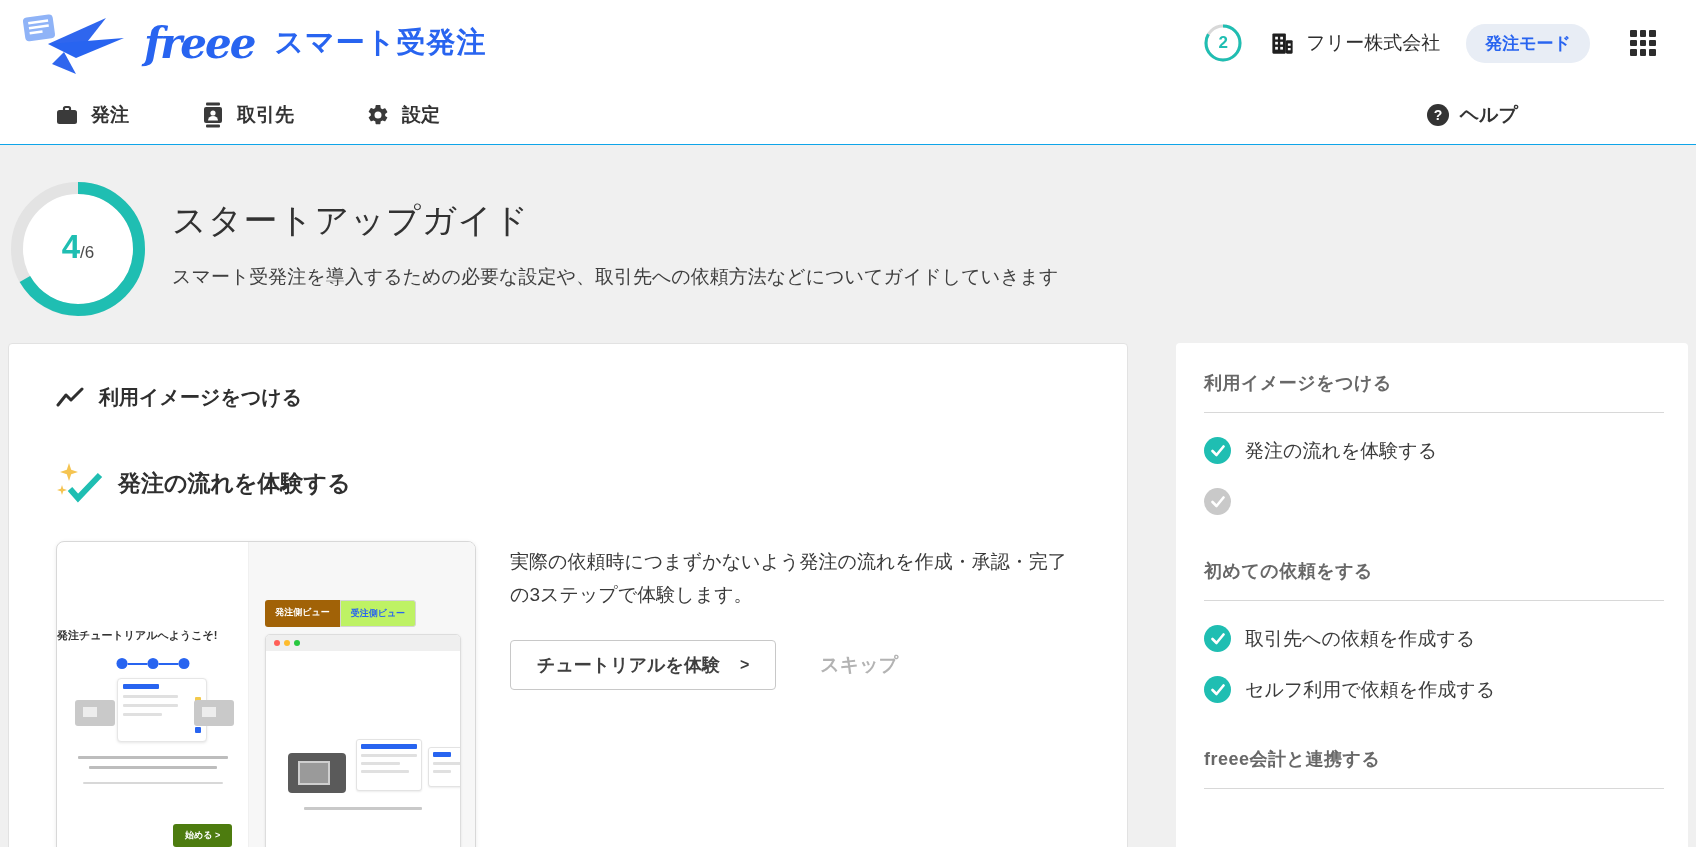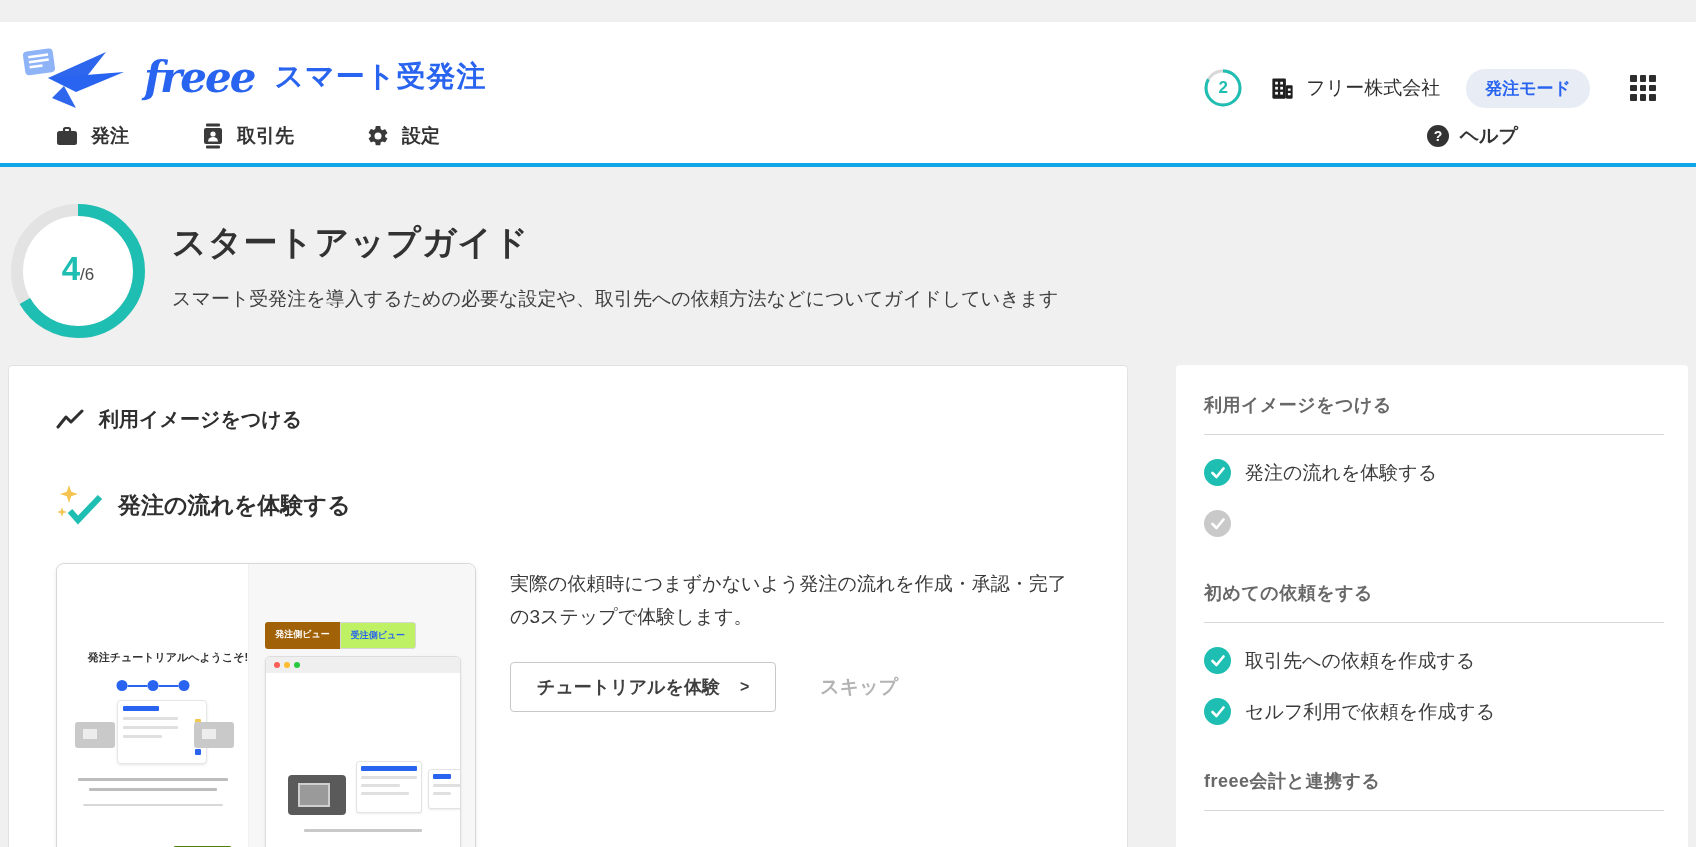--- a/index.html
+++ b/index.html
@@ -1,66 +1,66 @@
 <!DOCTYPE html>
 <html><head>
 <meta charset="utf-8">
 <style>
   * { margin:0; padding:0; box-sizing:border-box; }
   html,body { width:1696px; height:847px; overflow:hidden; }
   body { font-family:"Liberation Sans","DejaVu Sans",sans-serif; background:#f0f0f0; color:#3a3a3a; }
   .page { position:relative; width:1696px; height:847px; overflow:hidden; }
 
   
-  header { height:86px; background:#fff; display:flex; align-items:flex-end; padding:0 40px 0 20px;margin-top:22px; }
+  header { height:86px; background:#fff; display:flex; align-items:center; padding:0 40px 0 20px; }
   .logo { display:flex; align-items:center; gap:10px; cursor:pointer; }
   .logo-script { font-family:"DejaVu Serif","Liberation Serif",serif; font-style:italic; font-weight:bold; font-size:42px; color:#2864f0; letter-spacing:-2px; margin-left:2px; }
   .logo-suffix { font-size:29px; font-weight:bold; color:#2864f0; margin-left:10px; letter-spacing:1px; }
   .header-right { margin-left:auto; display:flex; align-items:center; gap:26px; }
   .notif { position:relative; width:40px; height:40px; cursor:pointer; }
   .notif .num { position:absolute; inset:0; display:flex; align-items:center; justify-content:center; color:#1fbeb2; font-size:17px; font-weight:bold; }
   .company { display:flex; align-items:center; gap:10px; cursor:pointer; font-size:19px; color:#2e2e2e; }
   .mode-pill { background:#e8edf5; color:#2864f0; font-weight:bold; font-size:17px; padding:8px 19px; border-radius:19px; }
   .apps-grid { width:26px; height:26px; display:grid; grid-template-columns:repeat(3,1fr); gap:3px; cursor:pointer; margin-left:14px; }
   .apps-grid div { background:#2d2d2d; border-radius:1px; }
 
   
-  nav { height:59px; background:#fff; border-bottom:4px solid #0ea5e9; display:flex; align-items:center; padding:0 178px 0 55px; gap:72px; }
+  nav { height:59px; background:#fff; border-bottom:1px solid #0ea5e9; display:flex; align-items:center; padding:0 178px 0 55px; gap:72px; }
   .nav-item { display:flex; align-items:center; gap:12px; font-size:19px; font-weight:bold; color:#333; cursor:pointer; }
   .nav-help { margin-left:auto; display:flex; align-items:center; gap:10px; font-size:19px; font-weight:bold; color:#333; cursor:pointer; }
 
   
   .guide-head { height:198px; display:flex; align-items:center; padding-left:10px; }
   .ring-wrap { position:relative; width:136px; height:136px; flex-shrink:0; margin-top:10px; }
   .ring-num { position:absolute; inset:0; display:flex; align-items:baseline; justify-content:center; padding-top:49px; }
   .ring-num .cur { font-size:33px; font-weight:bold; color:#1fbeb2; line-height:1; }
   .ring-num .tot { font-size:17px; color:#4a4a4a; line-height:1; }
   .guide-texts { margin-left:26px; }
-  .guide-title { font-size:34px; font-weight:bold; color:#323232; letter-spacing:1px; }
+  .guide-title { font-size:34px; font-weight:normal; color:#323232; letter-spacing:1px; }
   .guide-desc { margin-top:20px; font-size:19px; color:#3f3f3f; }
 
   
   .content { display:flex; padding:0 8px; gap:48px; align-items:flex-start; }
   .card { background:#fff; border:1px solid #e2e2e2; border-radius:4px; width:1120px; min-height:520px; padding:40px 48px 40px 47px; }
   .sec-row { display:flex; align-items:center; gap:15px; }
   .sec-title { font-size:20px; font-weight:bold; color:#2f2f2f; }
   .task-row { display:flex; align-items:center; gap:14px; margin-top:50px; }
   .task-title { font-size:23px; font-weight:bold; color:#2f2f2f; }
   .task-body { display:flex; gap:34px; margin-top:36px; }
   .right-col { padding-top:4px; }
   .task-desc { font-size:19px; line-height:1.75; color:#3a3a3a; max-width:608px; }
   .btn-row { display:flex; align-items:center; margin-top:28px; }
   .btn-primary { display:flex; align-items:center; gap:20px; border:1px solid #c8c8c8; border-radius:4px; background:#fff; padding:12px 26px; font-size:18px; font-weight:bold; color:#3f3f3f; cursor:pointer; font-family:inherit; }
   .btn-primary .chev { font-size:16px; font-weight:bold; }
   .btn-skip { margin-left:44px; font-size:19px; font-weight:bold; color:#b3b3b3; background:none; border:none; cursor:pointer; font-family:inherit; }
 
   
   .thumb { position:relative; width:420px; height:340px; flex-shrink:0; background:#fff; border:1px solid #d8d8d8; border-radius:8px; box-shadow:0 1px 4px rgba(0,0,0,.08); overflow:hidden; display:flex; }
   .t-left { width:46%; position:relative; border-right:1px solid #f0f0f0; }
-  .t-title { position:absolute; top:86px; left:0; right:0; text-align:right; font-size:11px; font-weight:bold; color:#333; }
+  .t-title { position:absolute; top:86px; left:0; right:0; text-align:left; font-size:11px; font-weight:bold; color:#333; }
   .t-step { position:absolute; top:116px; left:50%; transform:translateX(-50%); display:flex; align-items:center; }
   .t-step .dot { width:11px; height:11px; border-radius:50%; background:#2864f0; }
   .t-step .lin { width:20px; height:2px; background:#2864f0; }
   .t-mockcard { position:absolute; top:136px; left:60px; width:90px; height:64px; background:#fff; border:1px solid #e6e6e6; border-radius:4px; box-shadow:0 1px 3px rgba(0,0,0,.1); padding:5px; }
   .t-mockcard .hd { width:36px; height:5px; background:#2864f0; border-radius:1px; }
   .t-mockcard .ln { height:3px; background:#e0e0e0; border-radius:1px; margin-top:6px; width:70%; }
   .t-dots { position:absolute; right:5px; top:18px; display:flex; flex-direction:column; gap:4px; }
   .t-dots i { width:6px; height:6px; border-radius:1px; display:block; }
   .t-lap { position:absolute; width:40px; height:26px; background:#c9c9c9; border-radius:3px; }
   .t-lap::after { content:""; position:absolute; left:8px; top:7px; width:14px; height:10px; background:#ededed; }

